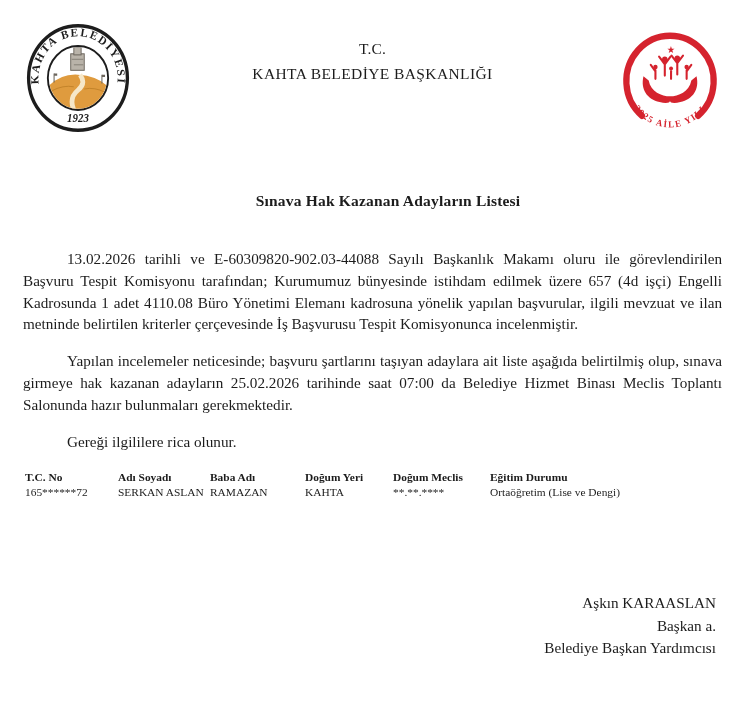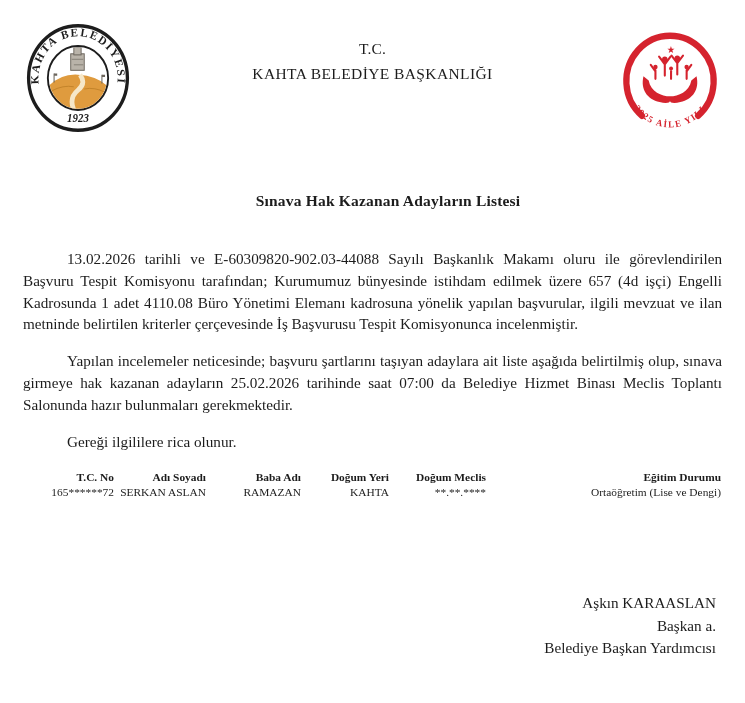--- a/index.html
+++ b/index.html
@@ -29,21 +29,21 @@
     text-align:justify; text-indent:44px;
   }
   
   .applicants {
     margin:18px 0 0 25px;
     border-collapse:collapse;
     font-size:11.4px; line-height:15px;
     table-layout:fixed;
   }
   .applicants th, .applicants td {
-    text-align:right; font-weight:normal;
+    text-align:left; font-weight:normal;
     padding:0 4px 0 0; white-space:nowrap; overflow:hidden;
   }
   .applicants th { font-weight:bold; }
   .c0{width:93px}.c1{width:92px}.c2{width:95px}.c3{width:88px}.c4{width:97px}.c5{width:235px}
   
   .signature {
     position:absolute; left:448px; top:592px; width:268px;
     text-align:right; font-size:15.2px; line-height:22.6px;
   }
   svg text { font-family:"Liberation Serif", serif; }

